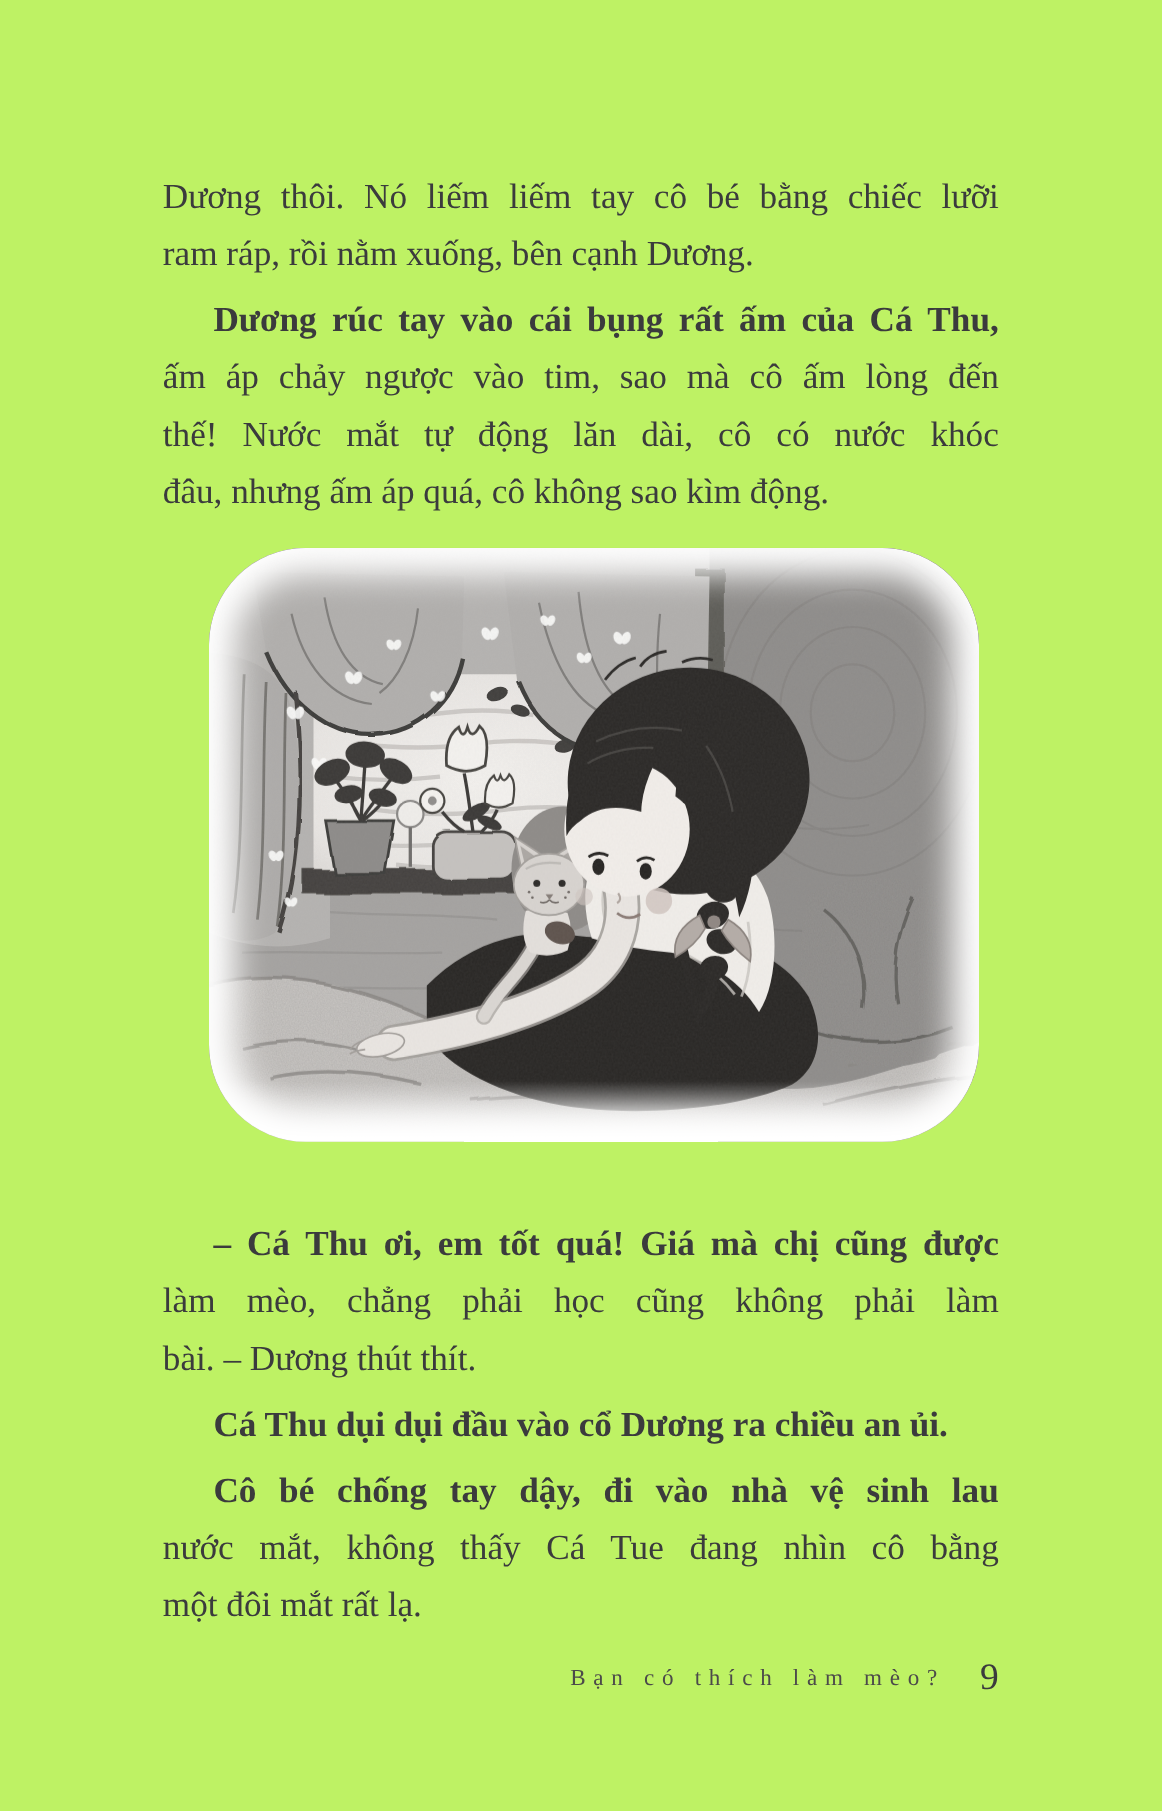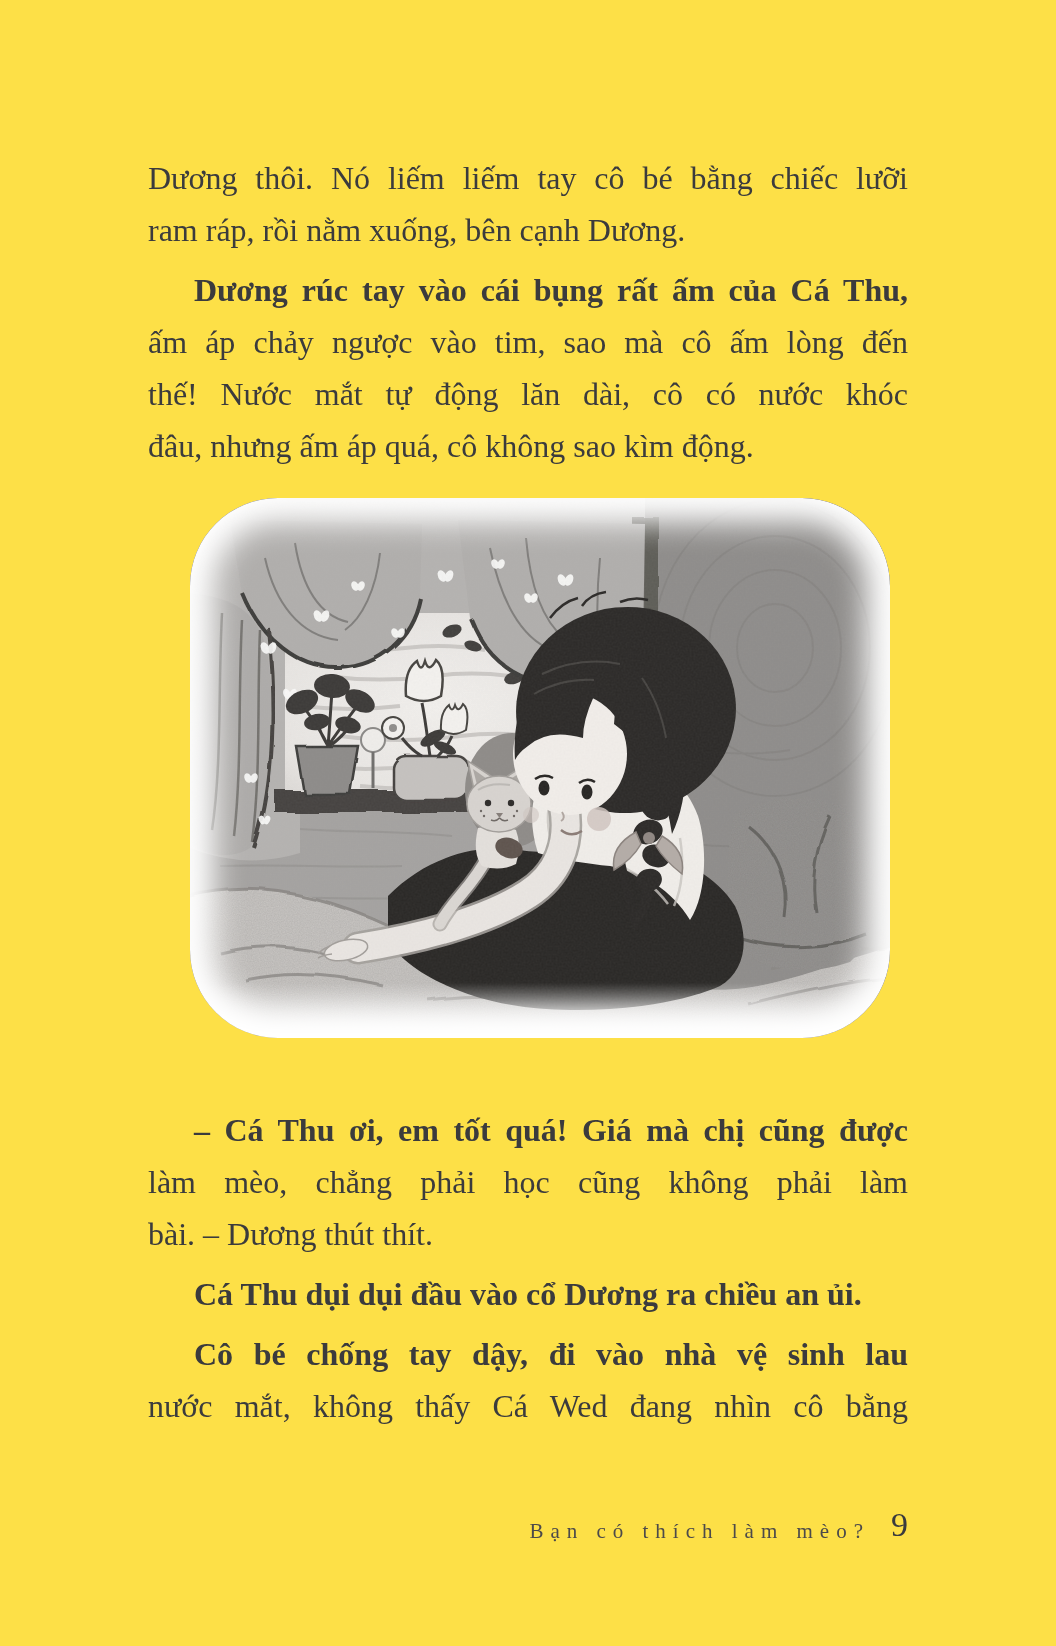--- a/index.html
+++ b/index.html
@@ -1,19 +1,19 @@
 <!DOCTYPE html>
 <html><head>
 <meta charset="utf-8">
 <style>
   html,body{margin:0;padding:0;background:#e8e8e8;}
   .page{
     position:relative;
     width:1056px;height:1646px;
-    background:#fde047;
+    background:#bef264;
     margin:0 auto;
     overflow:hidden;
     font-family:"Liberation Serif","DejaVu Serif",serif;
   }
   .text-block{
     position:absolute;left:148px;width:760px;
     color:#3b3b3d;
     font-size:32px;line-height:52px;
   }
   .block-top{top:152px;}
@@ -30,21 +30,21 @@
     margin:0;border-radius:88px;overflow:hidden;
   }
   .illustration svg{display:block;width:700px;height:540px;}
   .illustration .edge-fade{
     position:absolute;inset:0;border-radius:88px;
     box-shadow:inset 0 0 30px 24px #ffffff;
     pointer-events:none;
   }
   .footer{
     position:absolute;left:148px;top:1506px;width:760px;
-    display:flex;justify-content:flex-end;align-items:flex-end;gap:21px;
+    display:flex;justify-content:flex-end;align-items:center;gap:32px;
   }
   .running-title{
     font-size:21px;letter-spacing:7px;color:#4c4a4a;
   }
   .page-number{
     font-size:34px;color:#3b3b3d;
   }
 </style>
 </head>
 <body>
@@ -361,21 +361,22 @@
     <div class="para">
       <div class="line first-indent">– Cá Thu ơi, em tốt quá! Giá mà chị cũng được</div>
       <div class="line">làm mèo, chẳng phải học cũng không phải làm</div>
       <div class="line last">bài. – Dương thút thít.</div>
     </div>
     <div class="para">
       <div class="line last first-indent">Cá Thu dụi dụi đầu vào cổ Dương ra chiều an ủi.</div>
     </div>
     <div class="para">
       <div class="line first-indent">Cô bé chống tay dậy, đi vào nhà vệ sinh lau</div>
-      <div class="line">nước mắt, không thấy Cá Wed đang nhìn cô bằng</div>
+      <div class="line">nước mắt, không thấy Cá Tue đang nhìn cô bằng</div>
+      <div class="line last">một đôi mắt rất lạ.</div>
     </div>
   </div>
 
   <div class="footer">
     <span class="running-title">Bạn có thích làm mèo?</span>
     <span class="page-number">9</span>
   </div>
 
 </div>
 

